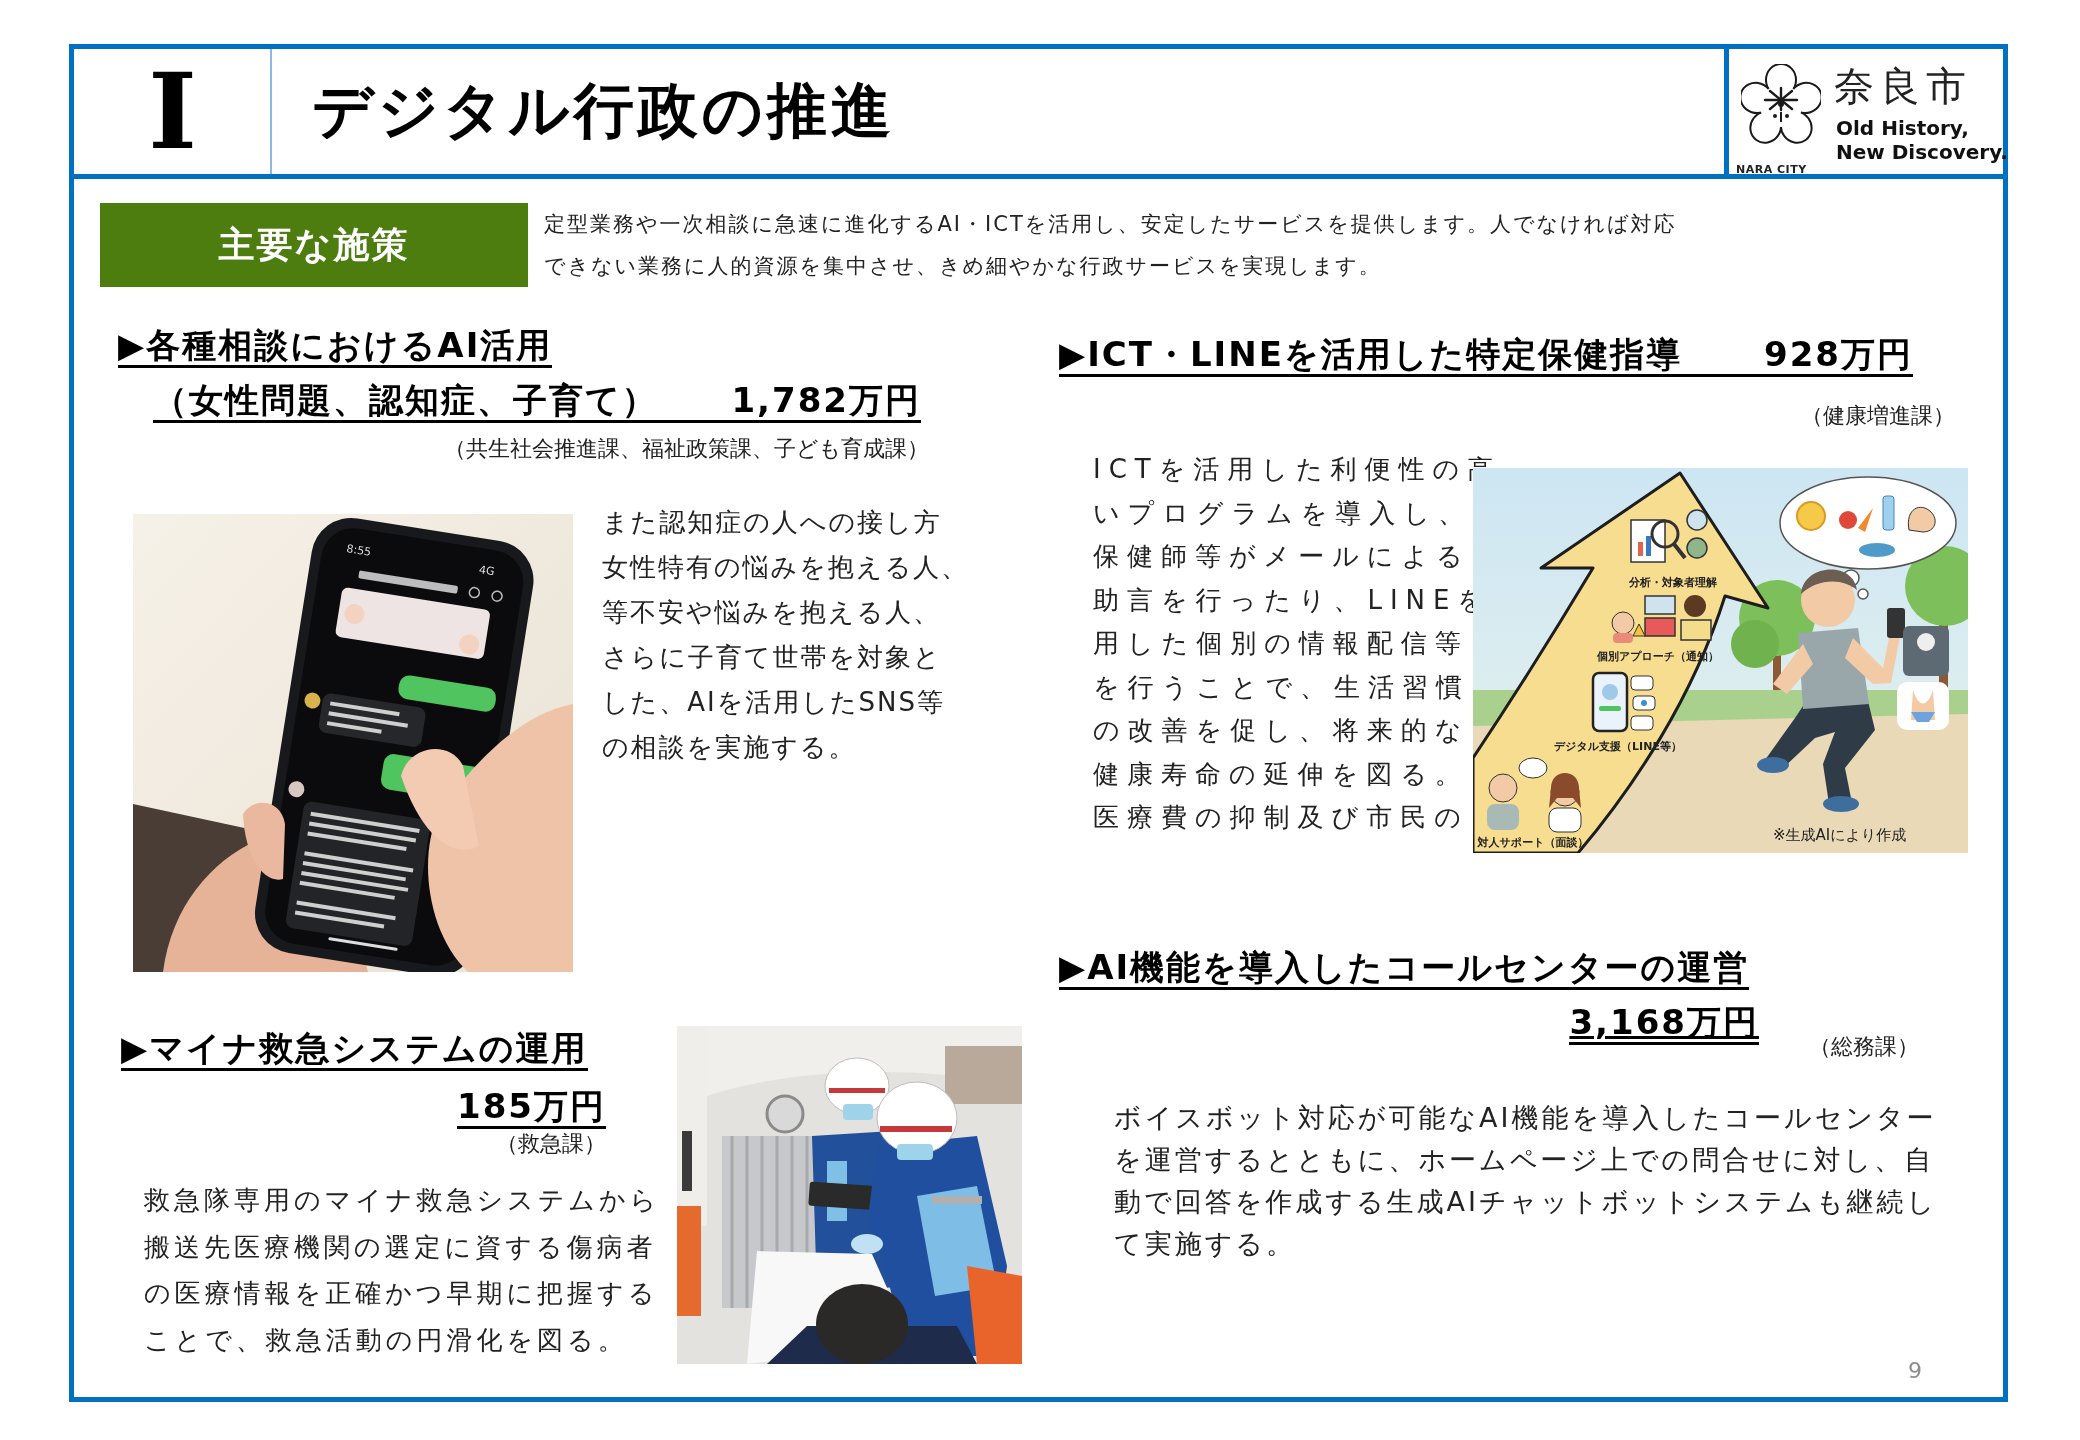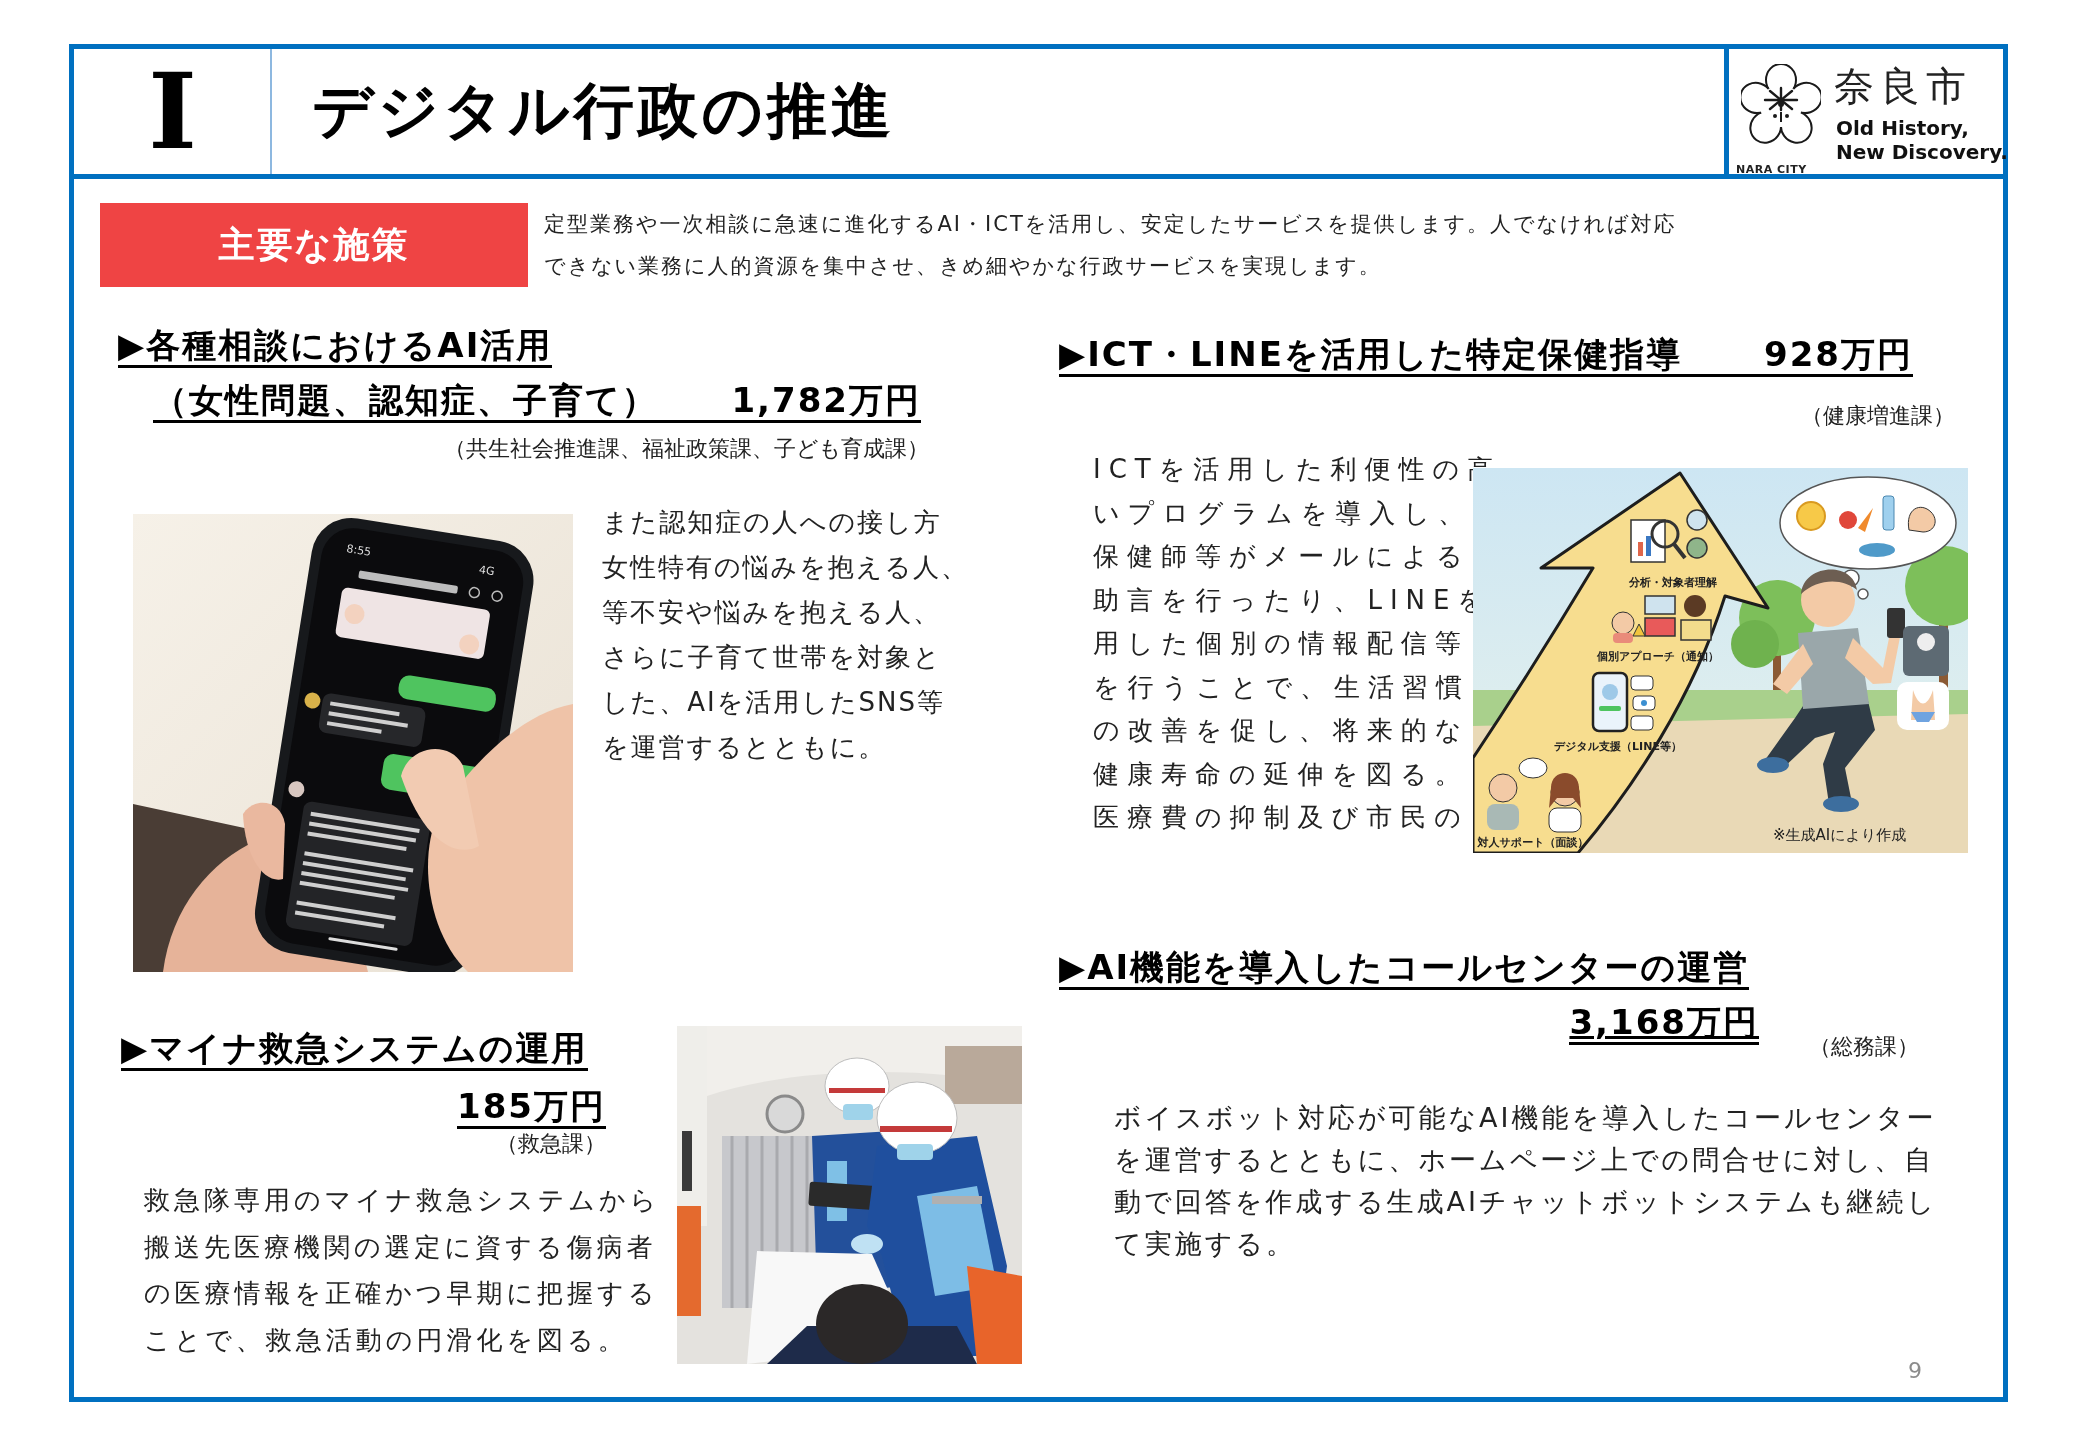--- a/index.html
+++ b/index.html
@@ -19,21 +19,21 @@
   .title {
     left: 312px; top: 49px; height: 125px; display: flex; align-items: center;
     font-size: 60px; font-weight: bold; letter-spacing: 4px; color: #000; white-space: nowrap; font-family: Liberation Mono, monospace;
   }
   .logo-emblem { left: 1741px; top: 64px; width: 80px; height: 80px; }
   .logo-en { left: 1736px; top: 147px; width: 90px; text-align: left; font-size: 11px; font-weight: bold; letter-spacing: 0.5px; color: #222; margin-top: 16px; }
   .logo-kanji { left: 1834px; top: 62px; font-size: 40px; letter-spacing: 6px; color: #222; white-space: nowrap; line-height: 48px; }
   .logo-tag { left: 1836px; top: 116px; font-size: 20px; font-weight: bold; line-height: 24px; color: #111; white-space: nowrap; }
 
   .intro-label {
-    left: 100px; top: 203px; width: 428px; height: 84px; background: #ef4444; color: #ffffff;
+    left: 100px; top: 203px; width: 428px; height: 84px; background: #4d7c0f; color: #ffffff;
     display: flex; align-items: center; justify-content: center; font-size: 36px; font-weight: bold; letter-spacing: 2px;
   }
   .intro-text { left: 544px; top: 203px; font-size: 21px; line-height: 42px; letter-spacing: 2px; color: #222; }
   .line { display: block; white-space: nowrap; }
 
   .h-line {
     position: absolute; font-size: 34px; font-weight: bold; line-height: 40px; letter-spacing: 2px;
     border-bottom: 3px solid #000; white-space: nowrap; color: #000;
   }
   .h-split { display: flex; justify-content: space-between; }
@@ -147,21 +147,21 @@
       <path d="M110 300 C122 282 148 286 152 310 L150 365 C132 370 112 345 110 300 Z" fill="#eab89f"></path>
     </svg>
   </div>
 
   <div class="body-text" style="left:602px; top:500px; font-size:26px; line-height:45px; letter-spacing:2px;">
     <span class="line">また認知症の人への接し方</span>
     <span class="line">女性特有の悩みを抱える人、</span>
     <span class="line">等不安や悩みを抱える人、</span>
     <span class="line">さらに子育て世帯を対象と</span>
     <span class="line">した、AIを活用したSNS等</span>
-    <span class="line">を運営するとともに。</span>
+    <span class="line">の相談を実施する。</span>
   </div>
 
   <div class="h-line h-split" style="left:1059px; top:334px; width:854px;">
     <span>▶ICT・LINEを活用した特定保健指導</span>
     <span>928万円</span>
   </div>
   <div class="dept" style="right:125px; top:402px;">（健康増進課）</div>
 
   <div class="body-text" style="left:1093px; top:448px; font-size:26px; line-height:43.5px; letter-spacing:8px;">
     <span class="line">ICTを活用した利便性の高</span>

